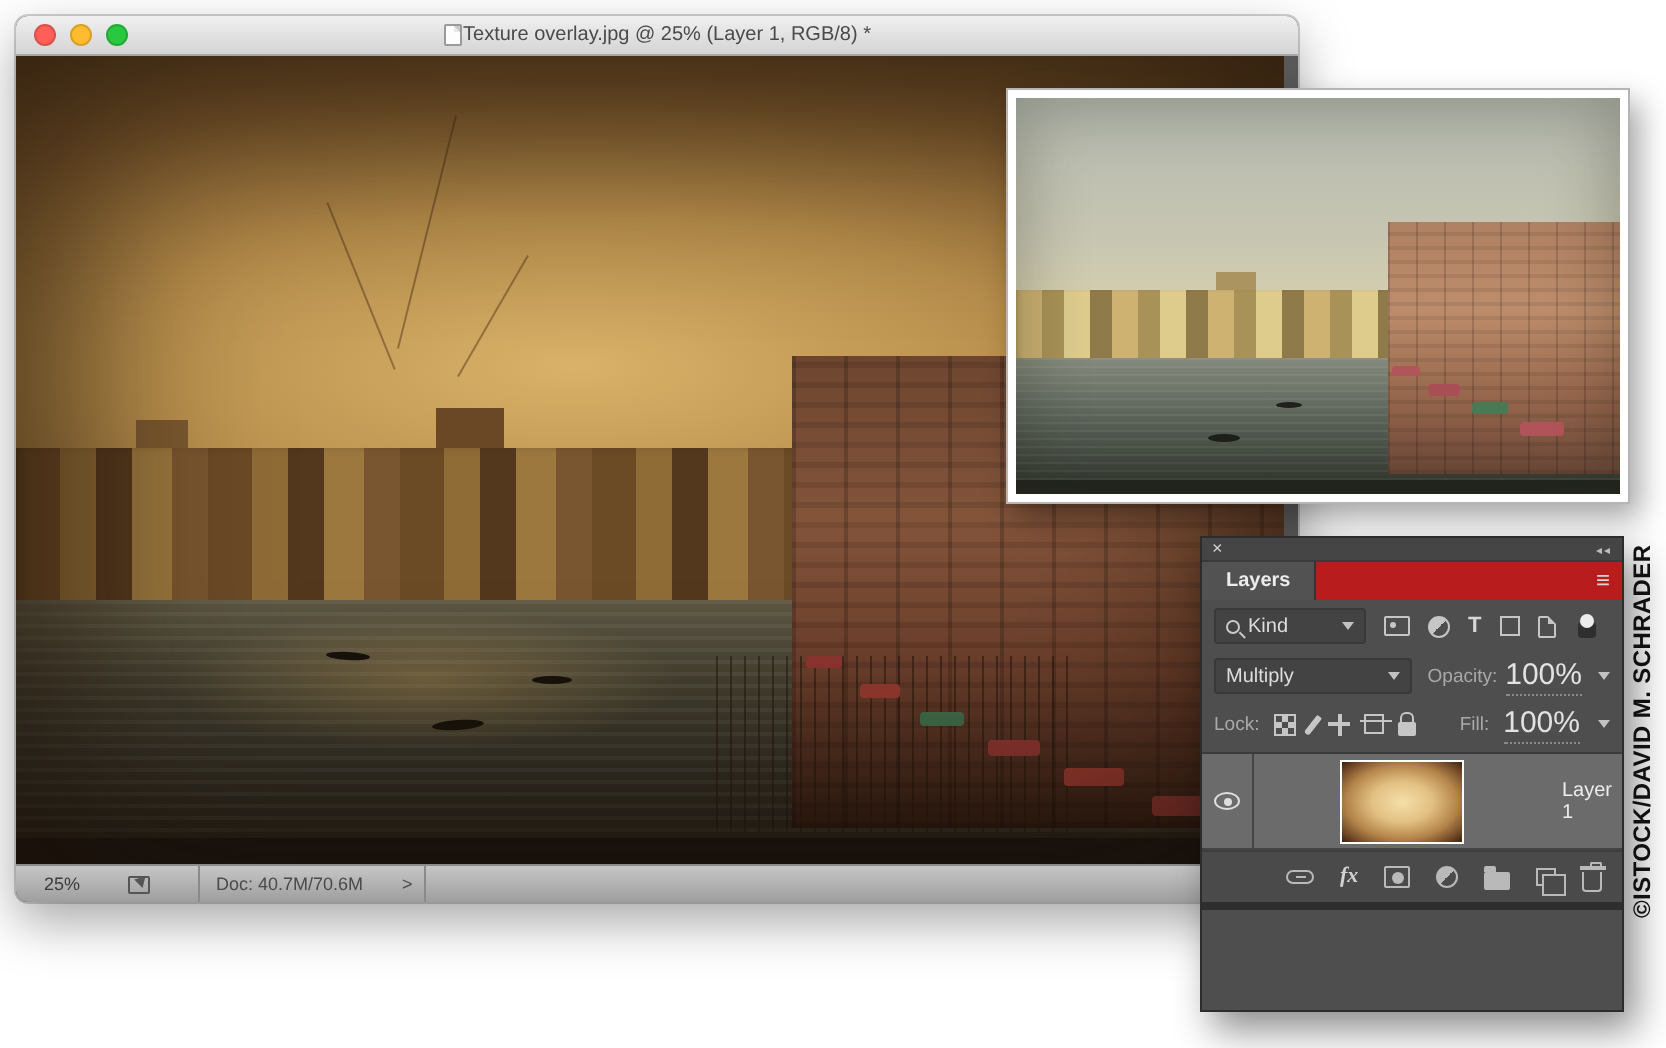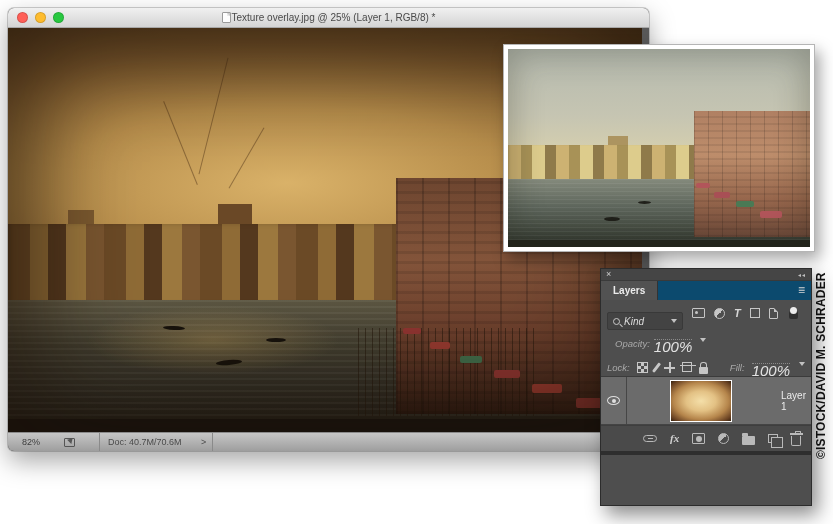--- a/index.html
+++ b/index.html
@@ -88,24 +88,24 @@
   .strip2{position:absolute;left:0;bottom:0;width:100%;height:7px;background:#23261e;}
   .vig2{position:absolute;left:0;top:0;width:302px;height:198px;box-shadow:inset 0 0 30px 6px rgba(30,30,20,.25);}
 
   
   .panel{position:absolute;left:600px;top:268px;width:212px;height:238px;z-index:10;
     background:#4e4e4e;border:1px solid #2c2c2c;box-shadow:6px 9px 18px rgba(0,0,0,.45);
     color:#ddd;font-size:10px;}
   .p-closebar{height:12px;background:#454545;display:flex;align-items:center;justify-content:space-between;padding:0 5px;border-bottom:1px solid #3a3a3a;}
   .p-x{font-size:9px;color:#cfcfcf;line-height:1;cursor:default;}
   .p-collapse{font-size:6px;color:#bdbdbd;letter-spacing:1px;}
-  .p-tabs{height:19px;background:#0c4a6e;display:flex;align-items:stretch;position:relative;}
+  .p-tabs{height:19px;background:#b91c1c;display:flex;align-items:stretch;position:relative;}
   .p-tab{background:#525252;padding:0 12px;display:flex;align-items:center;font-weight:bold;font-size:10px;color:#ececec;border-right:1px solid #333;}
   .p-menu{position:absolute;right:6px;top:2px;font-size:12px;color:#d6d6d6;font-weight:bold;}
-  .p-row{display:flex;padding:12px 6px;font-style:italic;}
+  .p-row{display:flex;align-items:center;padding:12px 6px;}
   .row-filter{height:26px;gap:0;}
   .combo{height:18px;background:#434343;border:1px solid #393939;border-radius:2px;display:flex;align-items:center;padding:0 5px;gap:4px;}
   .combo .chev{margin-left:auto;}
   .kind-combo{width:76px;}
   .blend-combo{width:104px;}
   .chev{width:0;height:0;border-left:3.5px solid transparent;border-right:3.5px solid transparent;border-top:4px solid #c2c2c2;display:inline-block;}
   .mag{width:7px;height:7px;border:1.4px solid #c9c9c9;border-radius:50%;position:relative;flex:none;}
   .mag::after{content:"";position:absolute;width:4px;height:1.4px;background:#c9c9c9;transform:rotate(45deg);left:5px;top:6px;}
   .f-icons{display:flex;align-items:center;gap:9px;margin-left:9px;}
   .ic-pix{width:13px;height:10px;border:1px solid #c6c6c6;border-radius:1px;position:relative;}
@@ -209,21 +209,21 @@
         <div class="boat" style="left:208px;top:332px;width:26px;height:5px;transform:rotate(-4deg)"></div>
         <div class="boat" style="left:258px;top:310px;width:20px;height:4px"></div>
         <div class="boat" style="left:155px;top:298px;width:22px;height:4px;transform:rotate(3deg)"></div>
         <div class="dark-strip"></div>
         <div class="vignette"></div>
       </div>
       <div class="pasteboard"></div>
     </div>
 
     <div class="statusbar">
-      <span class="zoom-field">82%</span>
+      <span class="zoom-field">25%</span>
       <span class="export-ic"></span>
       <span class="doc-section">Doc: 40.7M/70.6M</span>
       <span class="doc-chev">&gt;</span>
     </div>
   </div>
 
   <div class="inset">
     <div class="inset-art">
       <div class="sky2"></div>
       <div class="bl2-left"></div>
@@ -260,20 +260,24 @@
         <span class="ic-pix"></span>
         <span class="ic-adj"></span>
         <span class="ic-type">T</span>
         <span class="ic-shape"></span>
         <span class="ic-page"></span>
         <span class="ic-pin"></span>
       </div>
     </div>
 
     <div class="p-row row-blend">
+      <div class="combo blend-combo">
+        <span>Multiply</span>
+        <span class="chev"></span>
+      </div>
       <span class="dim-label">Opacity:</span>
       <span class="val">100%</span>
       <span class="chev free" style="margin-left:8px"></span>
     </div>
 
     <div class="p-row row-lock">
       <span class="dim-label">Lock:</span>
       <span class="ic-checker"></span>
       <span class="ic-brush"></span>
       <span class="ic-move"></span>

